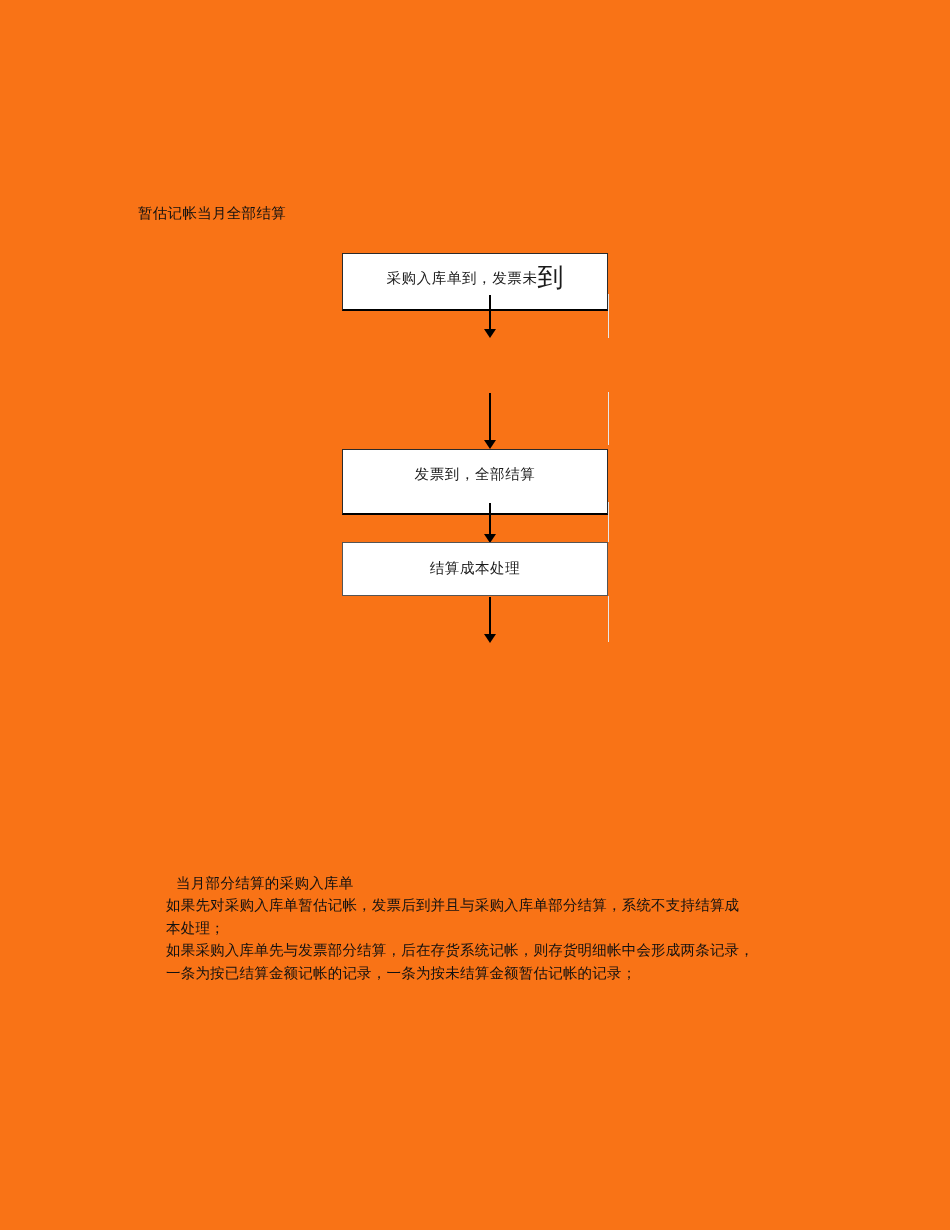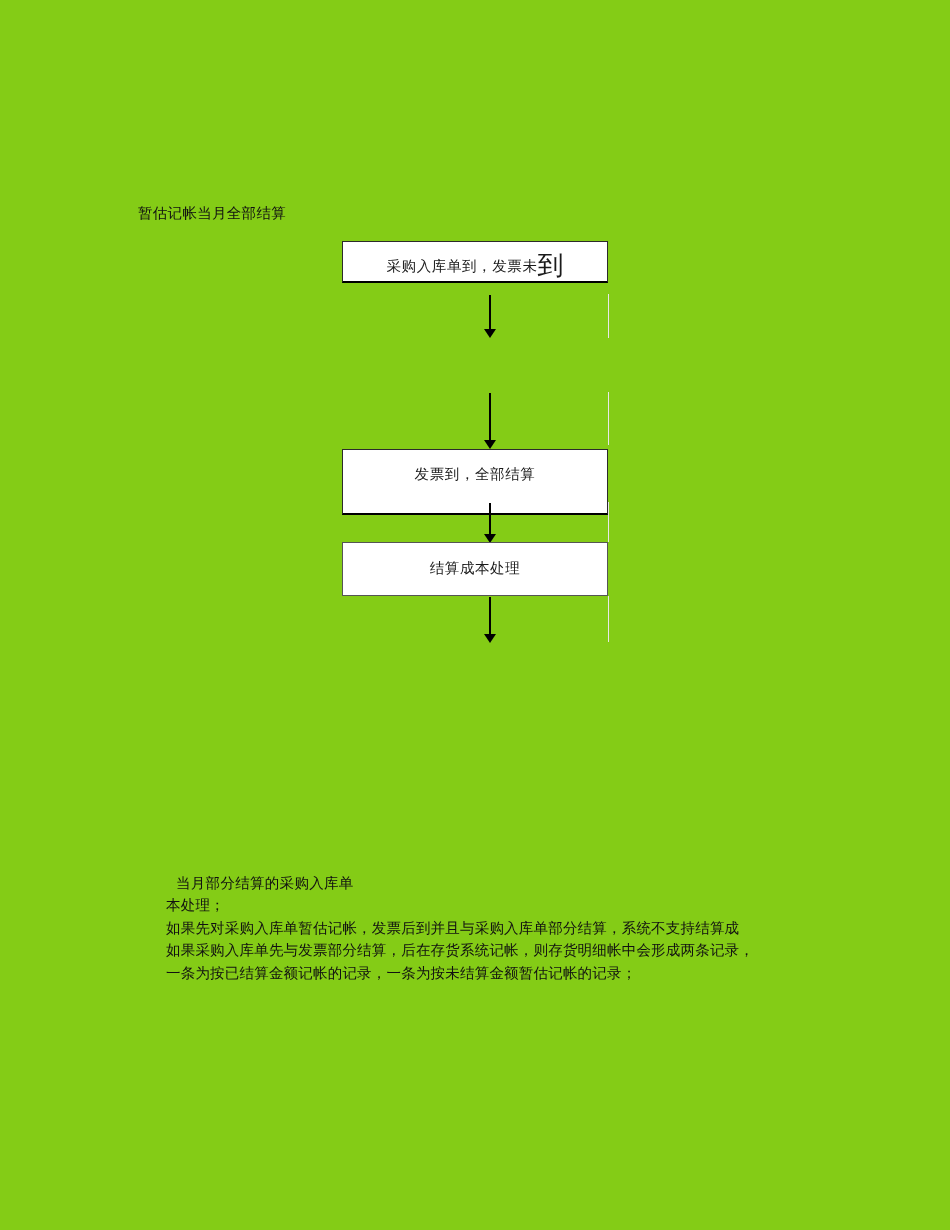--- a/index.html
+++ b/index.html
@@ -11,21 +11,21 @@
   body {
     font-family: "DejaVu Serif", "Liberation Serif", serif;
     color: #000000;
     -webkit-font-smoothing: antialiased;
   }
 
   #page {
     position: relative;
     width: 950px;
     height: 1230px;
-    background: #84cc16;
+    background: #f97316;
     overflow: hidden;
   }
 
   
   .doc-heading {
     position: absolute;
     font-size: 14.5px;
     line-height: 20px;
     letter-spacing: 0.3px;
     color: #111111;
@@ -143,21 +143,21 @@
 
   <div class="doc-heading" id="flow-title">暂估记帐当月全部结算</div>
 
   <div id="flowchart">
 
     <div class="faint-rule" style="left:608px; top:294px; height:44px;"></div>
     <div class="faint-rule" style="left:608px; top:392px; height:53px;"></div>
     <div class="faint-rule" style="left:608px; top:502px; height:40px;"></div>
     <div class="faint-rule" style="left:608px; top:596px; height:46px;"></div>
 
-    <div class="flow-box heavy-bottom" style="top:241px; height:42px;">
+    <div class="flow-box heavy-bottom" style="top:253px; height:58px;">
       <div class="flow-box-label" style="top:14px;"><span>采购入库单到，发票未</span><span class="big-glyph">到</span></div>
     </div>
 
     <div class="connector" style="top:295px; height:43px;">
       <div class="shaft" style="height:34px;"></div>
       <div class="head" style="top:34px;"></div>
     </div>
 
 
     <div class="connector" style="top:393px; height:56px;">
@@ -182,20 +182,20 @@
       <div class="shaft" style="height:37px;"></div>
       <div class="head" style="top:37px;"></div>
     </div>
 
 
   </div>
 
   <div id="notes">
     <div class="notes-heading">当月部分结算的采购入库单</div>
     <div class="notes-body">
+      <div class="notes-line">如果先对采购入库单暂估记帐，发票后到并且与采购入库单部分结算，系统不支持结算成</div>
       <div class="notes-line">本处理；</div>
-      <div class="notes-line">如果先对采购入库单暂估记帐，发票后到并且与采购入库单部分结算，系统不支持结算成</div>
       <div class="notes-line">如果采购入库单先与发票部分结算，后在存货系统记帐，则存货明细帐中会形成两条记录，</div>
       <div class="notes-line">一条为按已结算金额记帐的记录，一条为按未结算金额暂估记帐的记录；</div>
     </div>
   </div>
 
 </div>
 
 </body></html>

